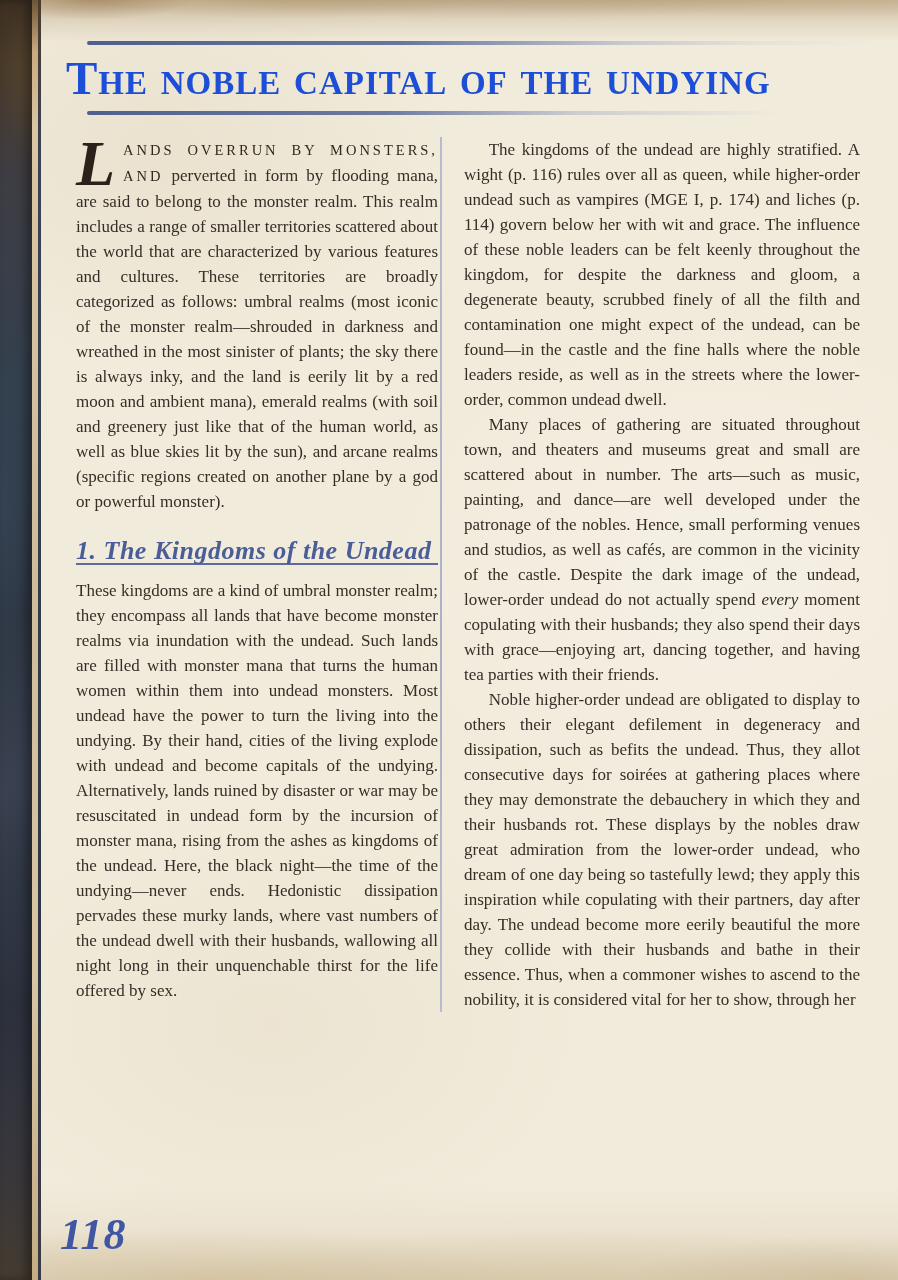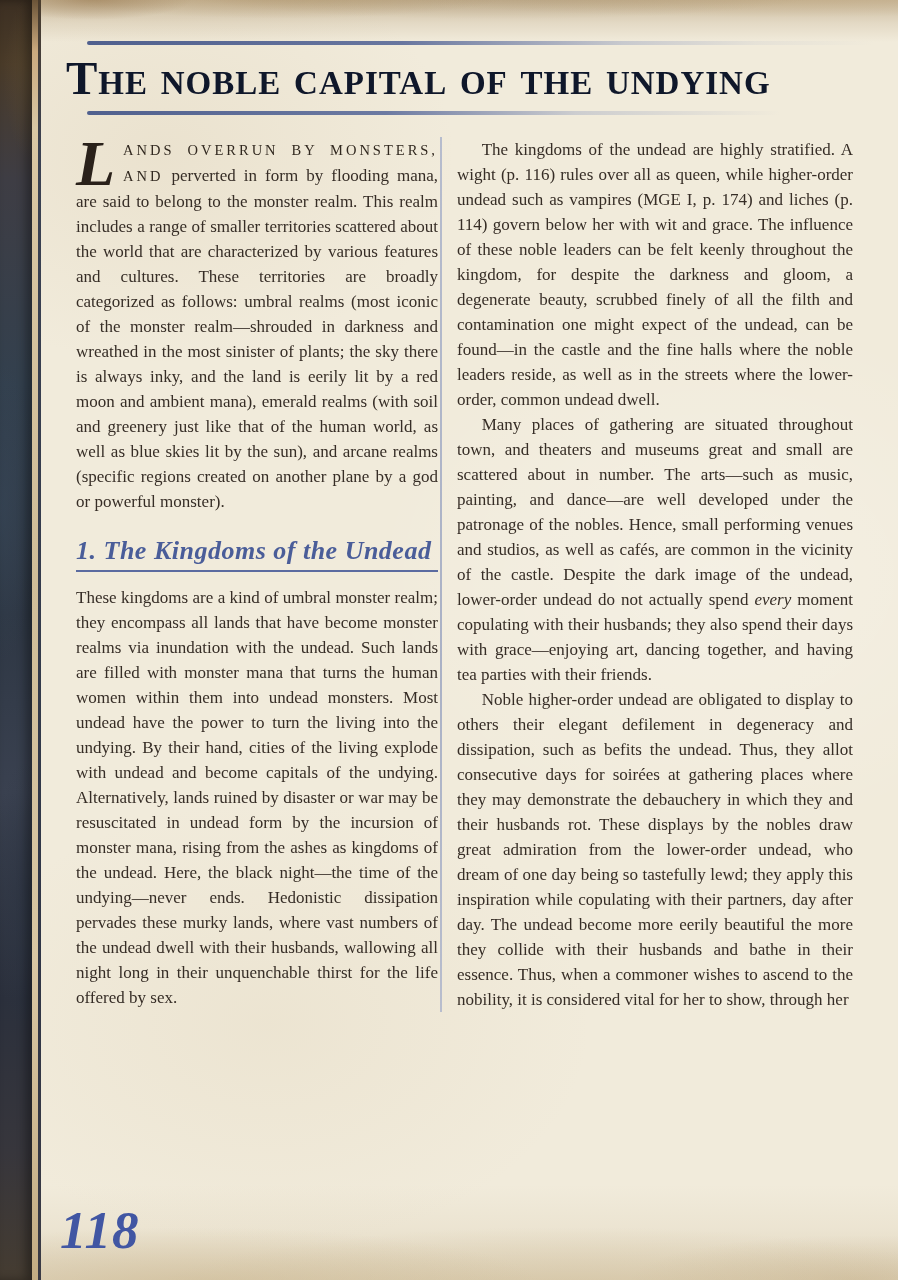--- a/index.html
+++ b/index.html
@@ -56,51 +56,51 @@
     background:linear-gradient(to right,#50608e 0%, #68769f 40%, rgba(150,160,190,0.45) 68%, rgba(150,160,190,0.12) 85%, rgba(150,160,190,0) 100%);
   }
   .rule-bottom{
     margin:7px 0 0 47px;width:788px;
     background:linear-gradient(to right,#50608e 0%, #6c7aa2 38%, rgba(150,160,190,0.4) 62%, rgba(150,160,190,0) 88%);
   }
   .title{
     margin:7px 0 0 26px;padding:0;
     font-family:"Liberation Serif", serif;
     font-weight:bold;font-variant:small-caps;text-transform:lowercase;
-    font-size:47px;line-height:52px;letter-spacing:1px;color:#0f172a;
+    font-size:47px;line-height:52px;letter-spacing:1px;color:#1d4ed8;
     white-space:nowrap;
   }
   .title::first-letter{text-transform:uppercase;}
   .columns{display:flex;margin-top:22px;align-items:stretch;}
   .col{
     font-size:17px;line-height:25px;color:#362d26;text-align:justify;
     hyphens:auto;-webkit-hyphens:auto;
   }
   .col1{width:362px;margin-left:36px;}
-  .col2{width:396px;margin-left:15px;}
+  .col2{width:396px;margin-left:22px;}
   .divider{width:2px;margin-left:2px;background:linear-gradient(to bottom,#b6bccd 0%, #aab1c5 60%, #b8bdcd 100%);}
   .col p{margin:0;padding:0;}
   .col p.indent{text-indent:1.45em;}
   .dropcap{
     float:left;font-style:italic;font-weight:bold;color:#2a211a;
     font-size:64px;line-height:48px;margin:3px 8px 0 0;
   }
   .lead-caps{
     text-transform:uppercase;font-size:14.5px;letter-spacing:3px;word-spacing:3px;color:#31281f;
   }
   .section-heading{
     font-family:"Liberation Serif", serif;font-style:italic;font-weight:bold;
-    font-size:26px;color:#4a5d99;margin:24px 0 13px 0;padding:0 0 7px 0;
+    font-size:26px;color:#4a5d99;margin:24px 0 13px 0;padding:0 0 0 0;
     border-bottom:2px solid #5b6ba0;letter-spacing:0.5px;
   }
   .col em{font-style:italic;font-family:Liberation Serif, serif;}
   .page-number{
     position:absolute;left:60px;bottom:20px;z-index:5;
     font-family:"Liberation Serif", serif;font-style:italic;font-weight:bold;
-    font-size:53px;color:#4156a3;letter-spacing:1px;
+    font-size:44px;color:#4156a3;letter-spacing:1px;
   }
 </style>
 </head>
 <body>
 
 <div class="edge-strip"></div>
 <div class="edge-paper-sliver"></div>
 <div class="edge-line"></div>
 <div class="top-stain"></div>
 <div class="bottom-stain"></div>

